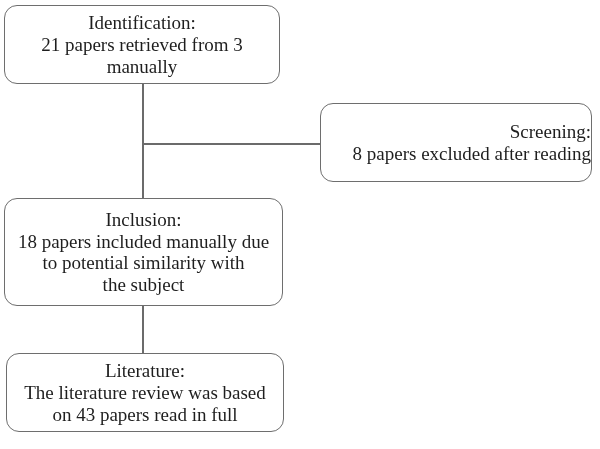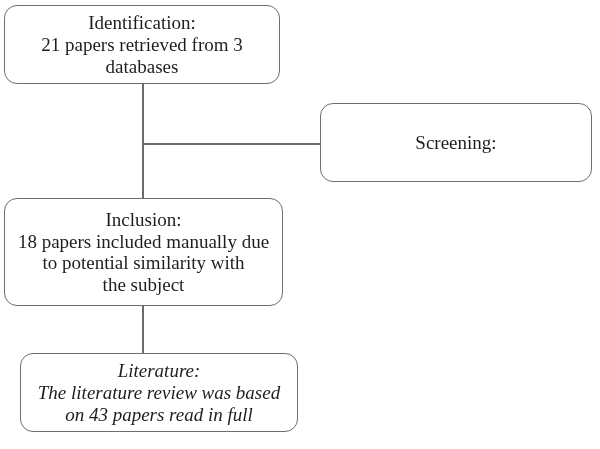--- a/index.html
+++ b/index.html
@@ -28,44 +28,45 @@
     line-height: 22px;
     z-index: 2;
   }
   .tline { white-space: nowrap; }
   .connector {
     position: absolute;
     background: #6b6b6b;
     z-index: 1;
   }
   #box-identification { left: 4px;   top: 5px;   width: 276px; height: 79px; }
-  #box-screening      { left: 320px; top: 103px; width: 272px; height: 79px; }
+  #box-screening      { left: 320px; top: 103px; width: 272px; height: 79px; align-items: flex-end; }
   #box-inclusion      { left: 4px;   top: 198px; width: 279px; height: 108px; line-height: 21.5px; }
-  #box-literature     { left: 20px;   top: 353px; width: 278px; height: 79px; font-style: italic; }
+  #box-literature     { left: 6px;   top: 353px; width: 278px; height: 79px; }
   #conn-v1 { left: 142px; top: 84px;  width: 1.5px; height: 114px; }
   #conn-h1 { left: 142px; top: 143px; width: 178px; height: 1.5px; }
   #conn-v2 { left: 142px; top: 288px; width: 1.5px; height: 65px; }
 </style>
 </head>
 <body>
 
 <div id="canvas">
 
   <div id="conn-v1" class="connector"></div>
   <div id="conn-h1" class="connector"></div>
   <div id="conn-v2" class="connector"></div>
 
   <div id="box-identification" class="box">
     <div class="tline">Identification:</div>
     <div class="tline">21 papers retrieved from 3</div>
-    <div class="tline">databases</div>
+    <div class="tline">manually</div>
   </div>
 
   <div id="box-screening" class="box">
     <div class="tline">Screening:</div>
+    <div class="tline">8 papers excluded after reading</div>
   </div>
 
   <div id="box-inclusion" class="box">
     <div class="tline">Inclusion:</div>
     <div class="tline">18 papers included manually due</div>
     <div class="tline">to potential similarity with</div>
     <div class="tline">the subject</div>
   </div>
 
   <div id="box-literature" class="box">

